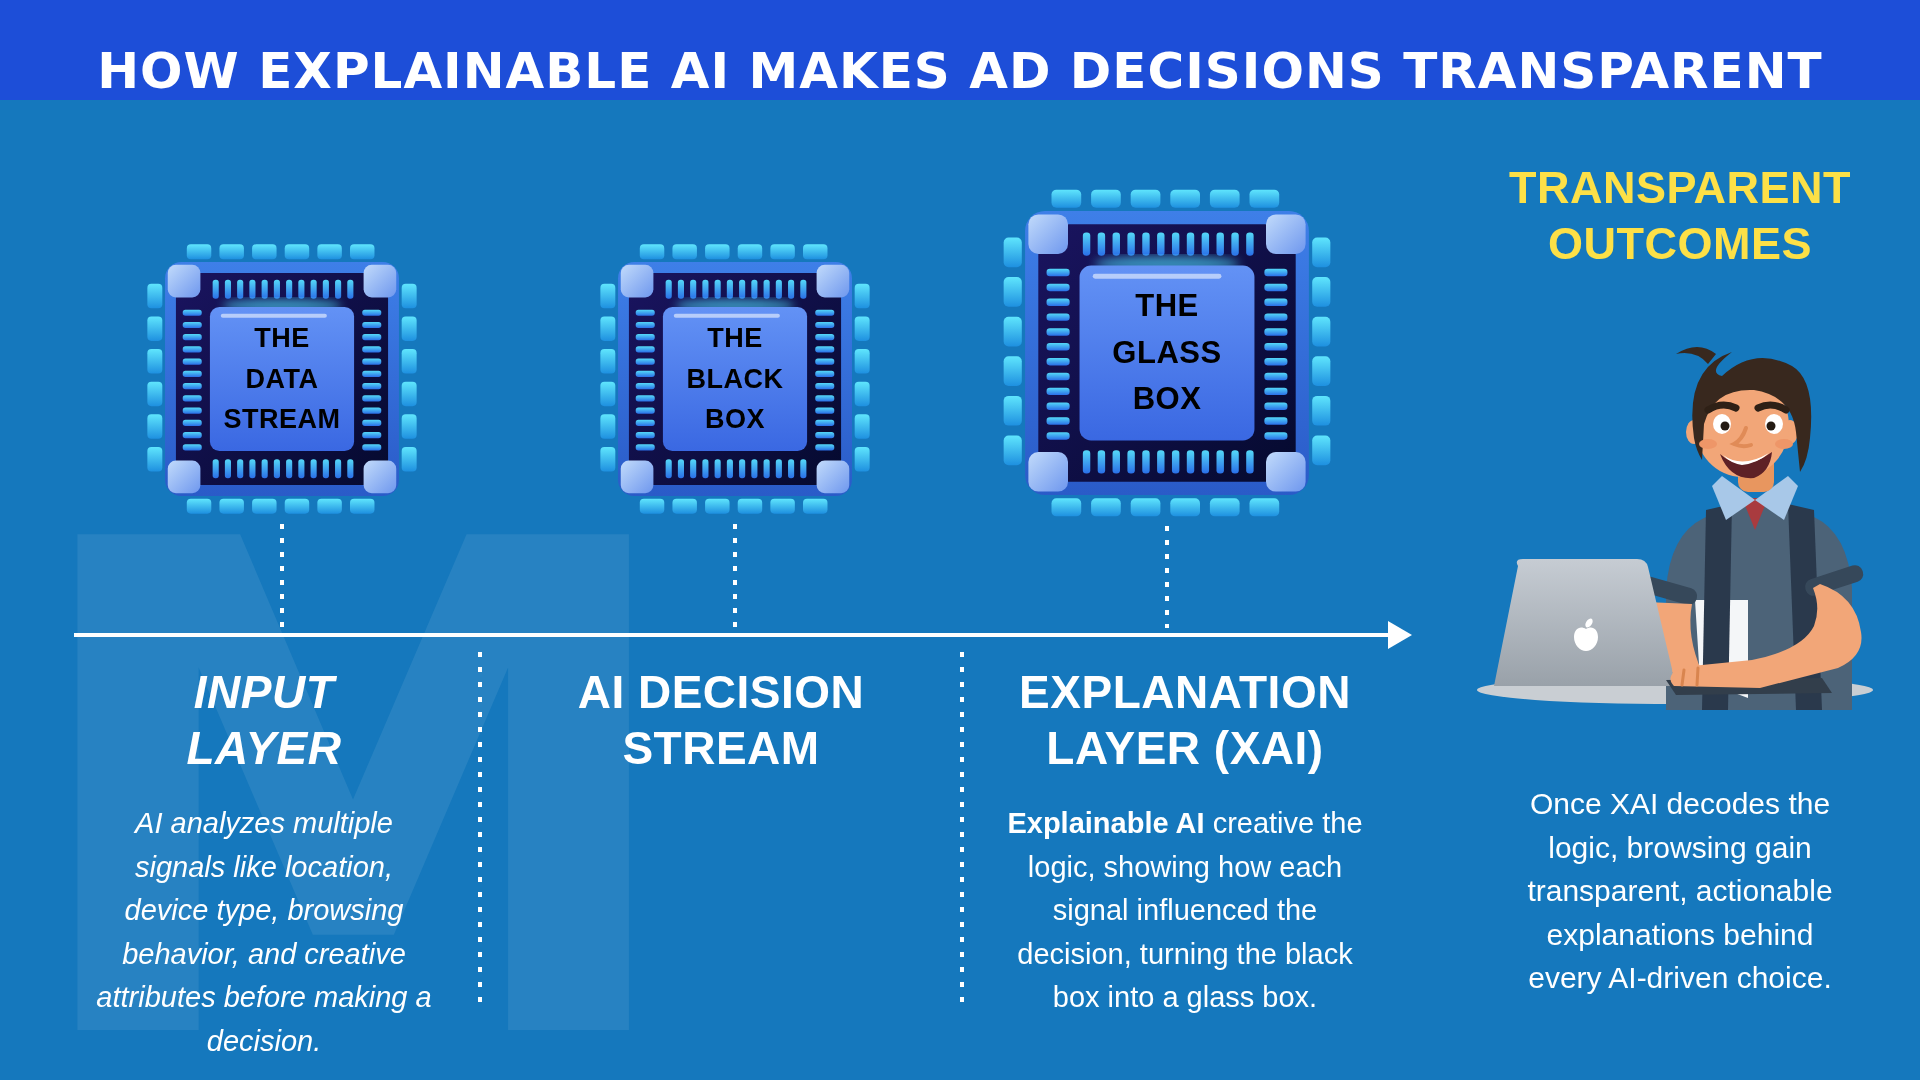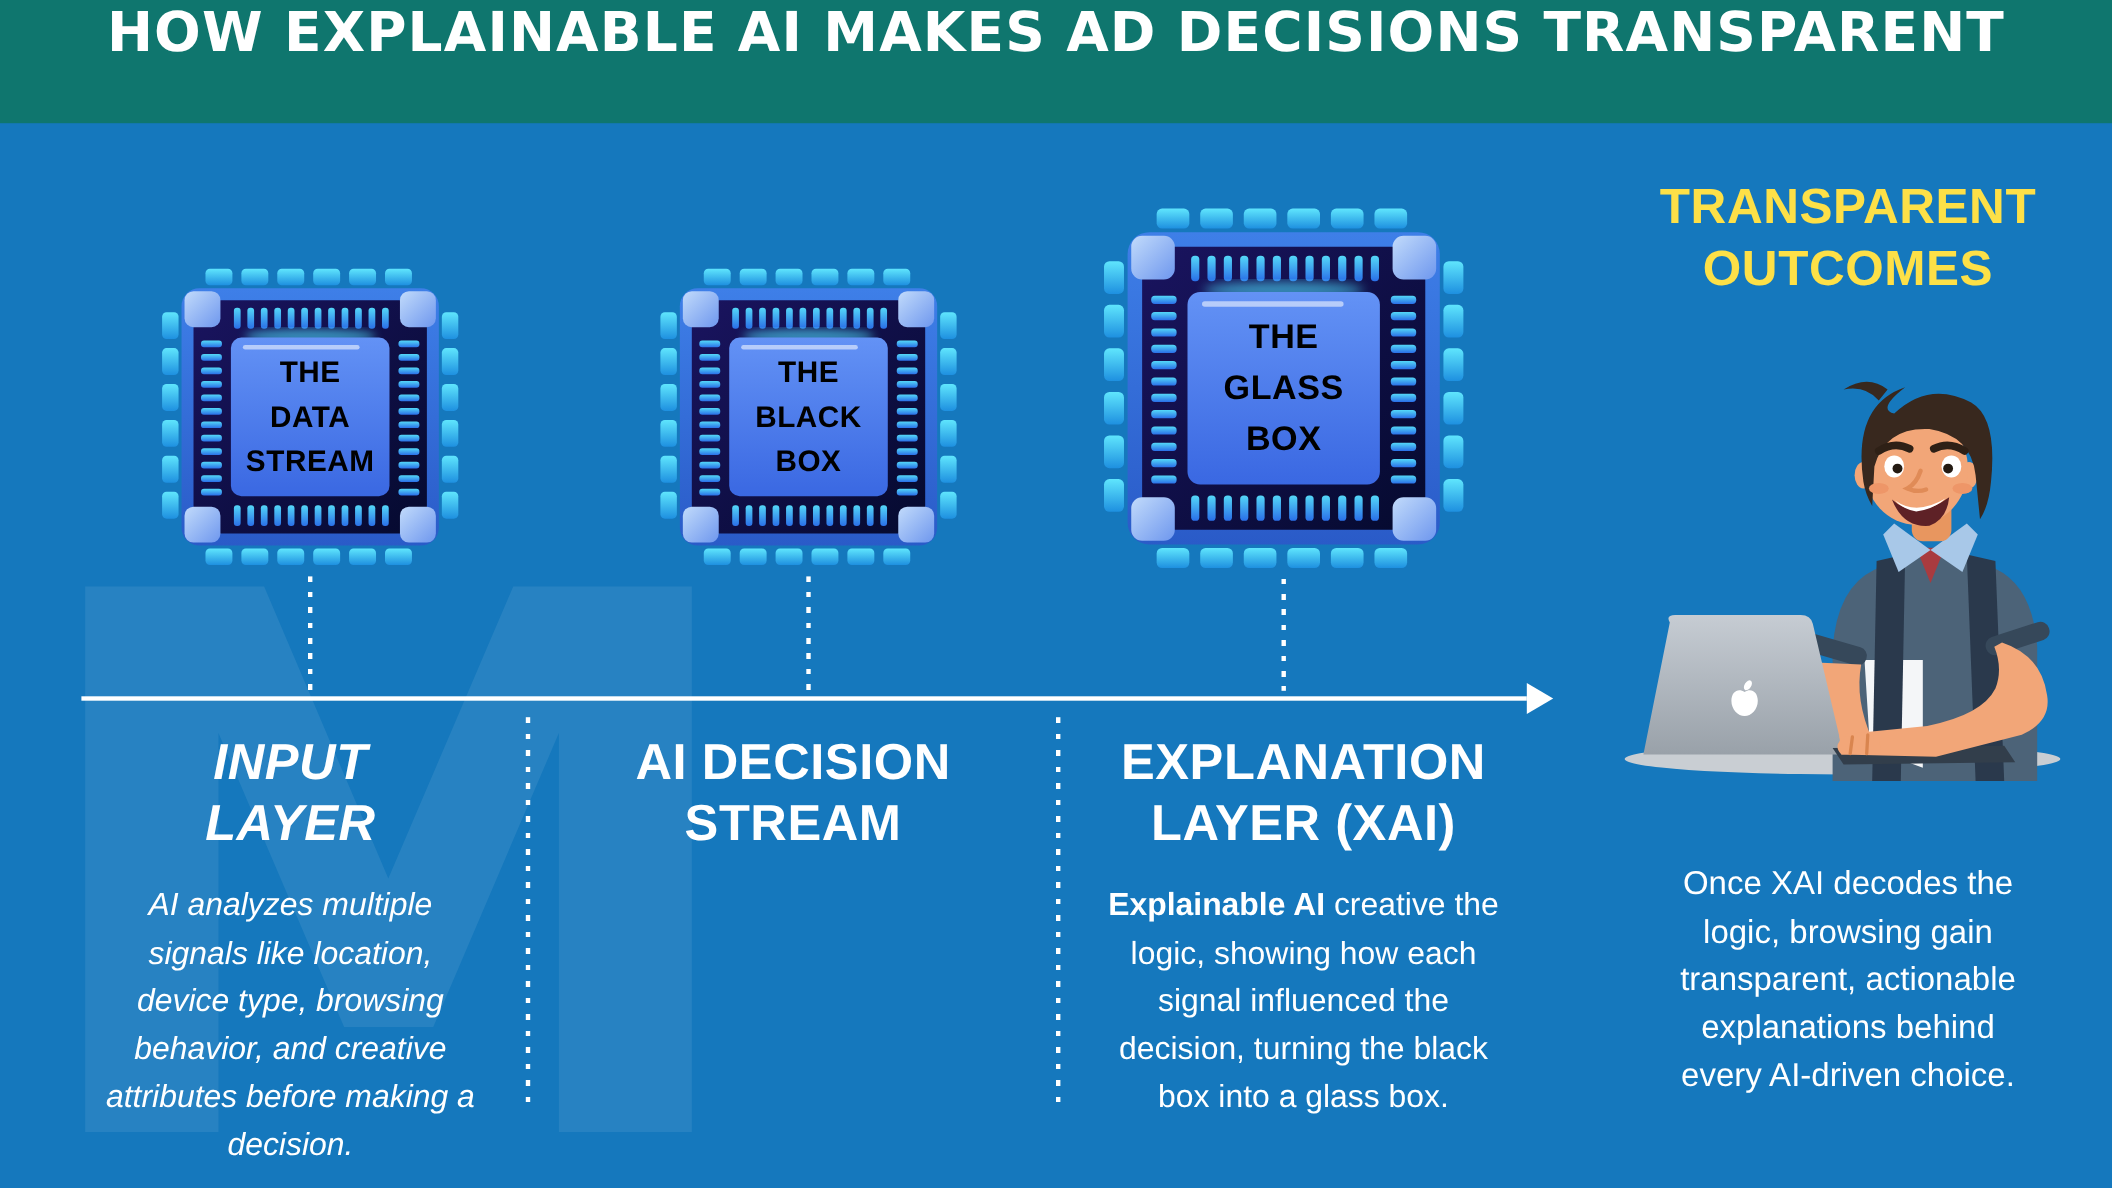--- a/index.html
+++ b/index.html
@@ -5,22 +5,22 @@
   html,body{margin:0;padding:0;background:#0d0d0d;}
   #stage{
     position:relative;width:1920px;height:1080px;overflow:hidden;
     background:#1578BD;
     font-family:"Liberation Sans", sans-serif;
     -webkit-font-smoothing:antialiased;
   }
   .pre{white-space:pre-line;}
   
   #header{
-    position:absolute;left:0;top:0;width:1920px;height:112px;
-    background:#0f766e;display:flex;align-items:flex-start;justify-content:center;
+    position:absolute;left:0;top:0;width:1920px;height:100px;
+    background:#1d4ed8;display:flex;align-items:flex-end;justify-content:center;
   }
   #header h1{
     margin:0;font-family:"DejaVu Sans", sans-serif;font-weight:bold;
     font-size:50px;letter-spacing:1px;color:#ffffff;white-space:nowrap;
   }
   
   #watermark{
     position:absolute;left:15px;top:455px;
     font-family:"DejaVu Sans", sans-serif;font-weight:bold;
     font-size:680px;line-height:1;color:rgba(255,255,255,0.08);

